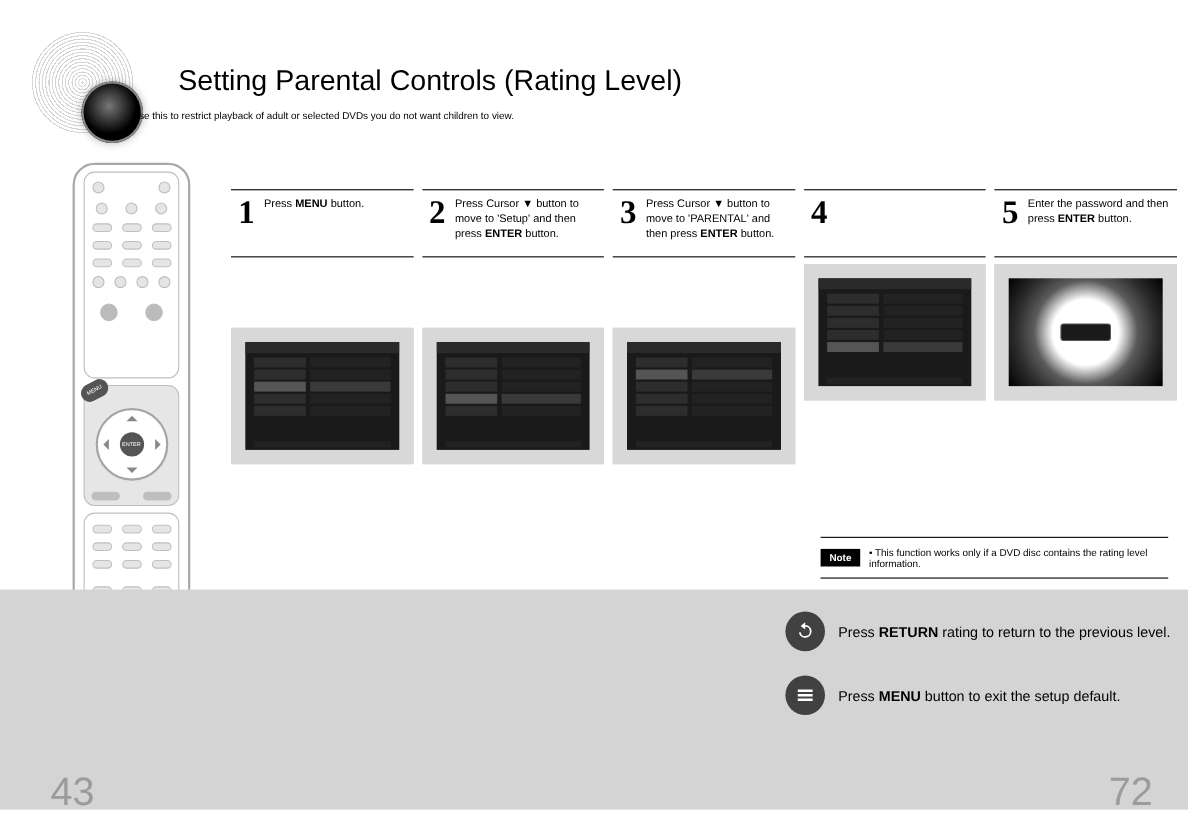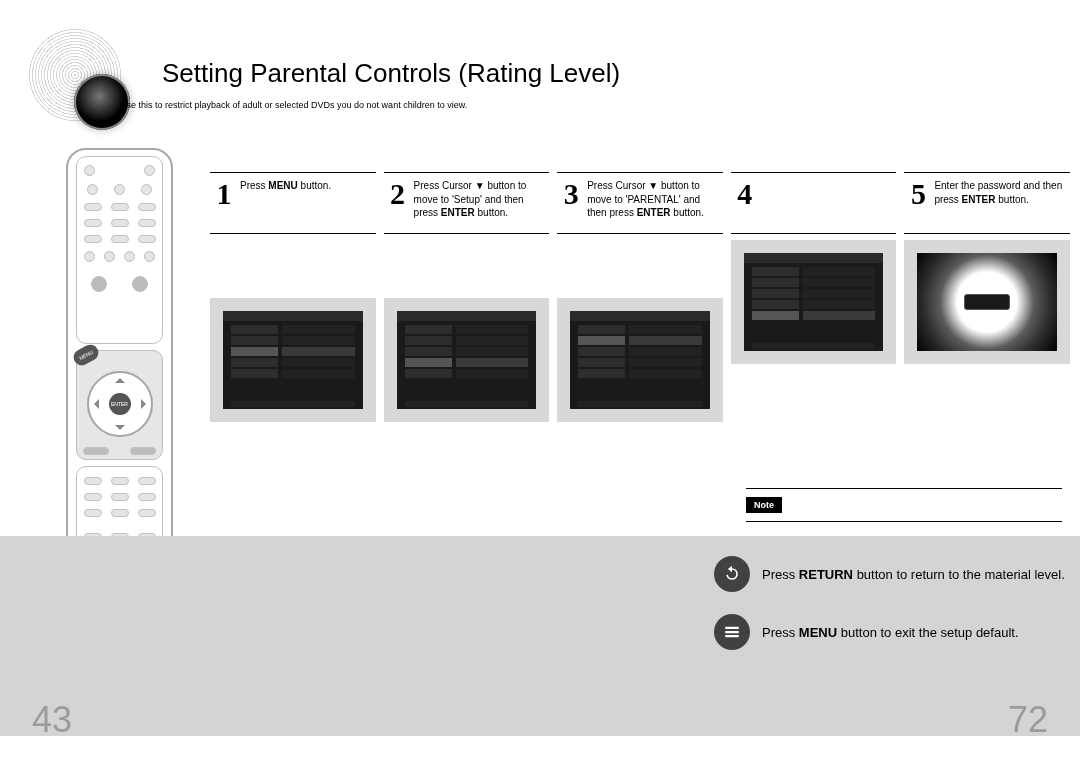--- a/index.html
+++ b/index.html
@@ -202,21 +202,21 @@
     justify-content: center;
     flex-shrink:0;
   }
   .ba-icon svg { fill: #fff; }
   .page-num {
     position: absolute;
     bottom: 22px;
     font-size: 36px;
     color: #9b9b9b;
   }
-  .pn-left { left: 32px; margin-top: 32px; }
+  .pn-left { left: 46px; margin-top: 32px; }
   .pn-right { right: 32px; }
 </style>
 </head>
 <body>
 
 <div class="page">
 
   <div class="ornament">
     <div class="rings"></div>
     <div class="speaker-disc"></div>
@@ -459,35 +459,36 @@
       <div class="thumb pwd">
         <div class="inner">
             <div class="pbox"></div>
           </div>
       </div>
     </div>
   </div>
 
   <div class="note-line">
     <div class="note-chip">Note</div>
+    <div>• <span>This function works only if a DVD disc contains the rating level information.</span></div>
   </div>
 
 </div>
 
 <div class="gray-band"></div>
 
 <div class="bottom-actions">
   <div class="ba-row">
     <div class="ba-icon">
       <svg width="20" height="20" viewBox="0 0 24 24">
           <path d="M12 5a7 7 0 1 1-6.9 8.2l2-.4A5 5 0 1 0 12 7v3L7 6l5-4v3z"></path>
         </svg>
     </div>
     <div>
-      <span>Press </span><b>RETURN</b><span> button to return to the material level.</span>
+      <span>Press </span><b>RETURN</b><span> rating to return to the previous level.</span>
     </div>
   </div>
   <div class="ba-row">
     <div class="ba-icon">
       <svg width="18" height="18" viewBox="0 0 24 24">
           <path d="M3 5h18v3H3zM3 10.5h18v3H3zM3 16h18v3H3z"></path>
         </svg>
     </div>
     <div>
       <span>Press </span><b>MENU</b><span> button to exit the setup default.</span>

